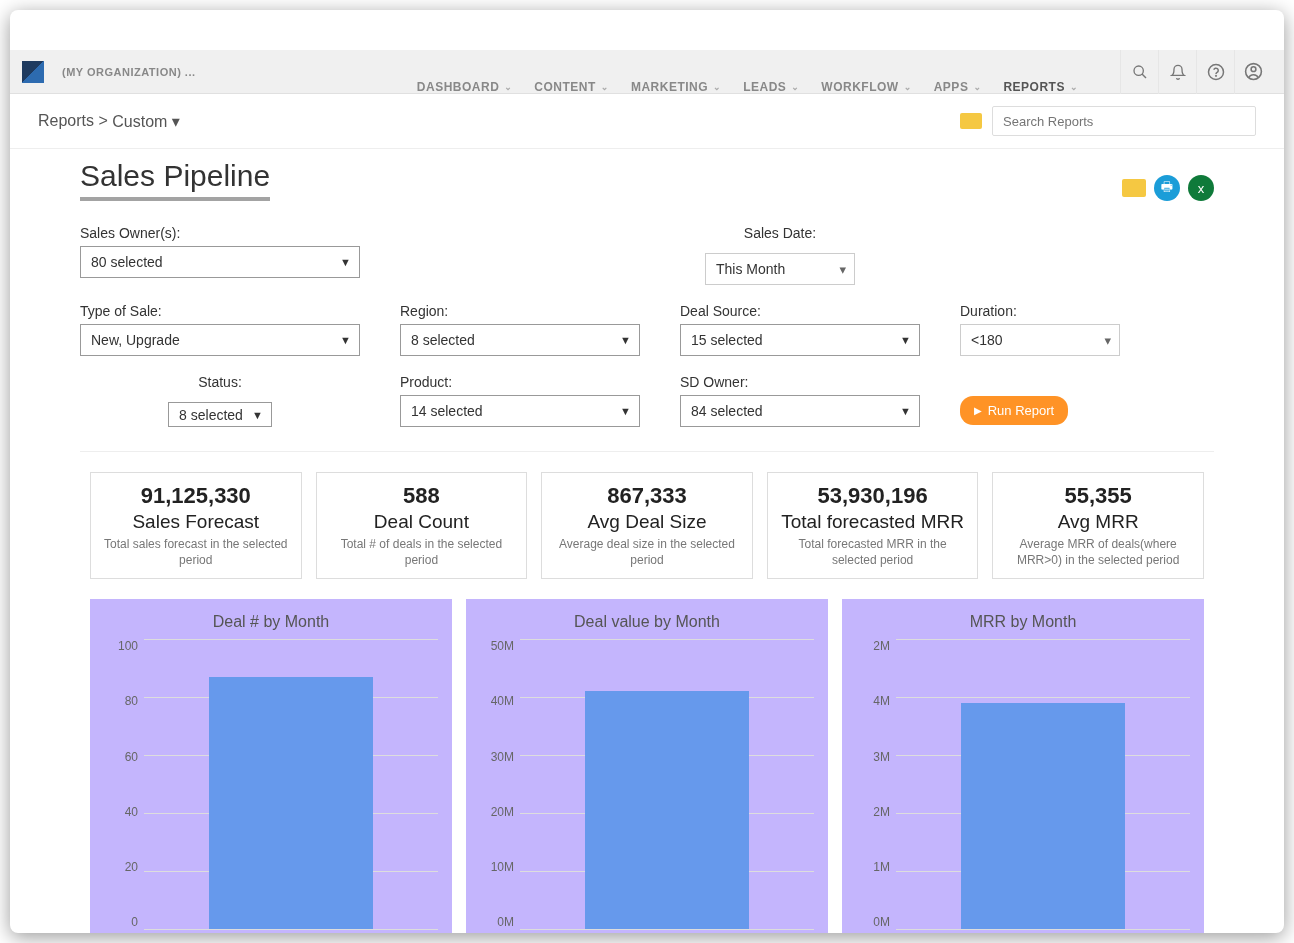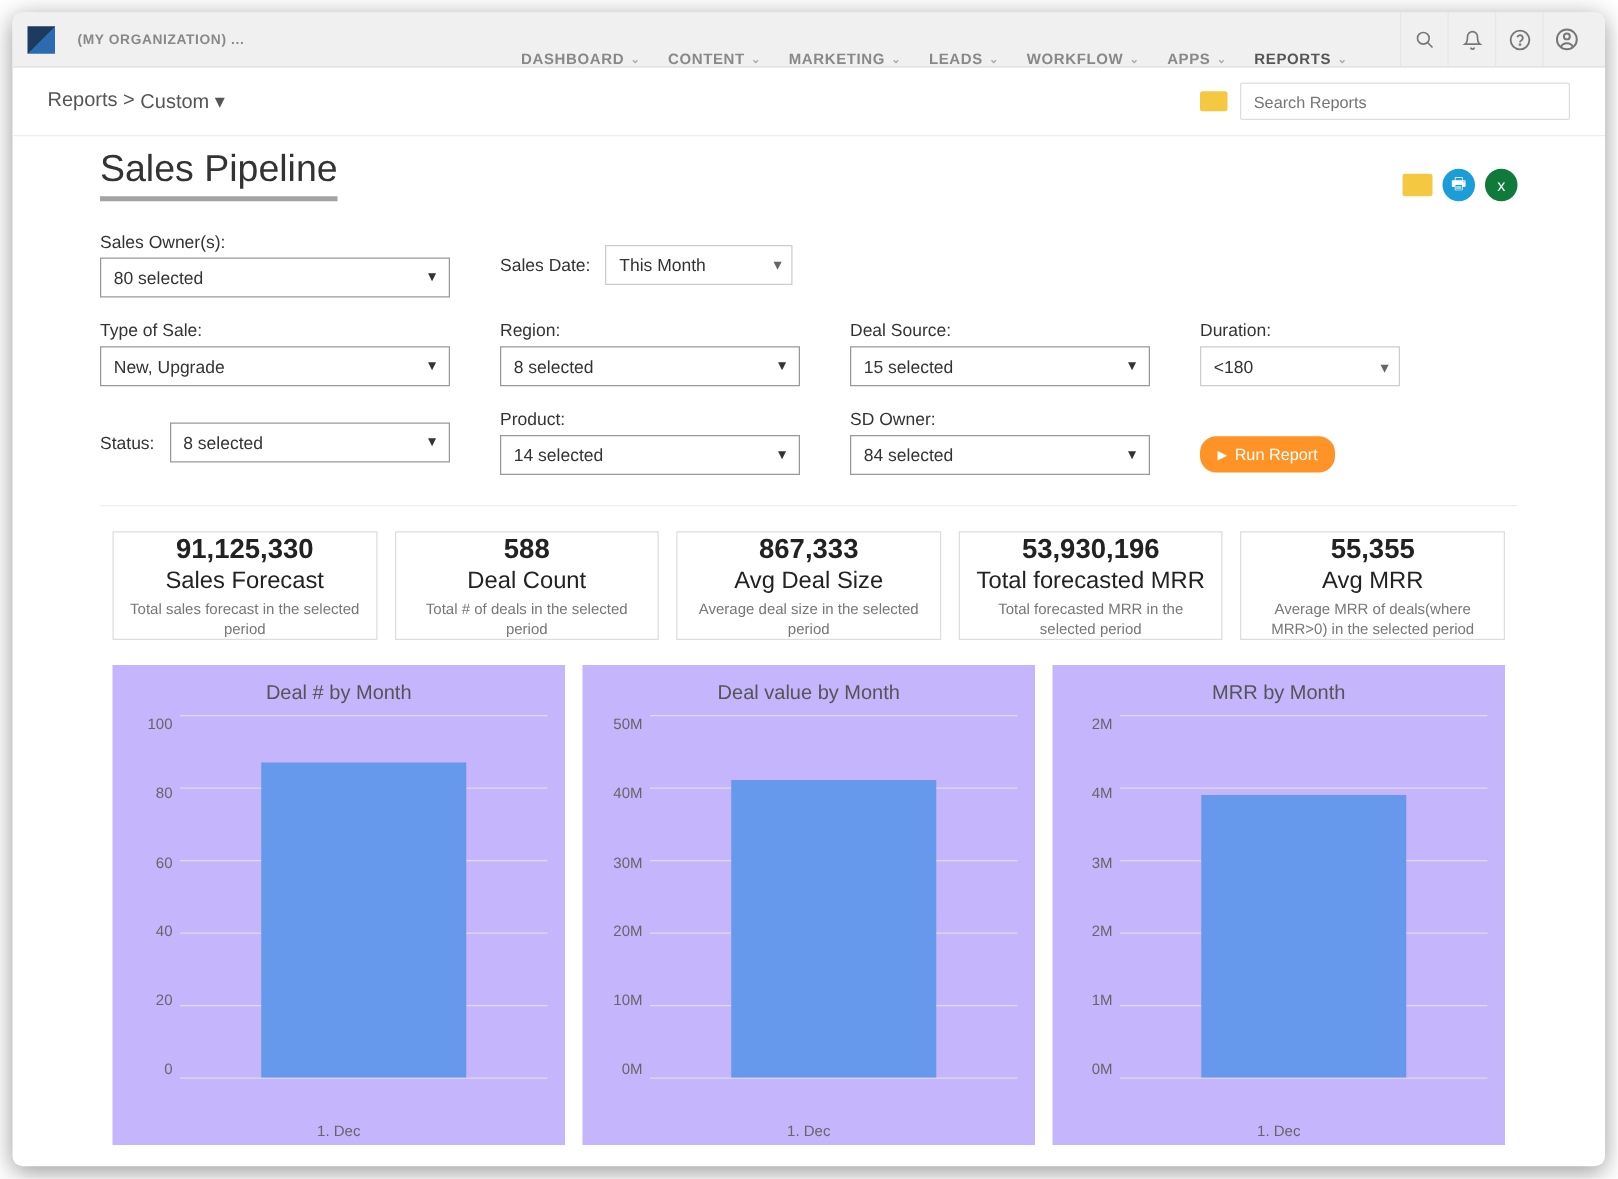--- a/index.html
+++ b/index.html
@@ -1,20 +1,20 @@
 <!DOCTYPE html>
 <html><head>
 <meta charset="utf-8">
 <style>
   * { box-sizing: border-box; margin: 0; padding: 0; }
   body { font-family: -apple-system, "Segoe UI", Arial, sans-serif; background: #fff; color: #333; font-size: 14px; width: 1294px; }
   .frame { width: 1274px; height: 923px; margin: 10px; border-radius: 8px; box-shadow: 0 4px 20px rgba(0,0,0,0.4); overflow: hidden; position: relative; background: #fff; }
 
   
-  .navbar { display:flex; align-items:center; height:44px; background:#f0f0f0; border-bottom:1px solid #e0e0e0; padding:0 12px; }
+  .navbar { display:flex; align-items:center; height:44px; background:#f0f0f0; border-bottom:1px solid #e0e0e0; padding:0 12px;margin-top:40px; }
   .logo { width:22px; height:22px; background:linear-gradient(135deg,#1e3a5f 50%,#2d6bb0 50%); margin-right:18px; }
   .org-sel { color:#888; font-size:11px; font-weight:600; letter-spacing:0.5px; }
   .nav-menu { margin-left:auto; display:flex; align-items:flex-end; gap:22px; }
   .nav-item { display:flex; align-items:center; gap:5px; color:#888; font-size:12px; font-weight:600; letter-spacing:0.5px; cursor:pointer; }
   .nav-item.active { color:#555; }
   .chevron { font-size:9px; color:#aaa; }
   .nav-icons { display:flex; align-items:center; margin-left:20px; }
   .nav-ic { width:38px; height:44px; display:flex; align-items:center; justify-content:center; color:#777; font-size:18px; border-left:1px solid #e6e6e6; cursor:pointer; }
 
   
@@ -32,28 +32,28 @@
   .c-green { background:#0f7a3a; }
 
   
   .filters { padding:24px 70px; display:grid; grid-template-columns: 280px 240px 240px 200px; column-gap:40px; row-gap:18px; }
   .ffield { display:flex; flex-direction:column; gap:5px; }
   .ffield label { color:#333; font-size:14px; }
   .sel { height:32px; border:1px solid #999; background:#fff; padding:0 28px 0 10px; font-size:14px; position:relative; display:flex; align-items:center; cursor:pointer; }
   .sel::after { content:"▼"; position:absolute; right:8px; font-size:11px; color:#333; }
   .sel.simpler { border:1px solid #ccc; }
   .sel.simpler::after { content:"▾"; color:#666; font-size:13px; }
-  .ffield.inline { flex-direction:row; align-items:center; gap:12px; }
+  .ffield.inline { flex-direction:column; align-items:center; gap:12px; }
   .run-btn { background:#ff9326; color:#fff; border:none; padding:7px 14px; font-size:13px; border-radius:13px; cursor:pointer; display:inline-flex; align-items:center; gap:6px; margin-top:22px; width:fit-content;}
   .run-btn::before { content:"▶"; font-size:10px; }
   .filters-border { border-bottom:1px solid #eee; margin:0 70px; }
 
   
   .kpis { display:flex; gap:14px; padding:20px 80px; }
-  .kpi { flex:1; border:1px solid #ddd; padding:0 12px; text-align:center; }
+  .kpi { flex:1; border:1px solid #ddd; padding:10px 12px; text-align:center; }
   .kpi .num { font-size:22px; font-weight:700; color:#222; }
   .kpi .ttl { font-size:19px; color:#222; margin-top:2px; }
   .kpi .sub { font-size:12px; color:#777; margin-top:4px; line-height:1.3; }
 
   
   .charts { display:flex; gap:14px; padding:0 80px 20px; }
   .chart { flex:1; background:#c4b5fd; padding:14px 14px 4px; }
   .chart-title { text-align:center; font-size:16px; color:#555; margin-bottom:8px; }
   .plot { height:320px; position:relative; display:flex; }
   .ylabels { display:flex; flex-direction:column; justify-content:space-between; width:40px; font-size:12px; color:#666; text-align:right; padding-right:6px; height:290px;}

